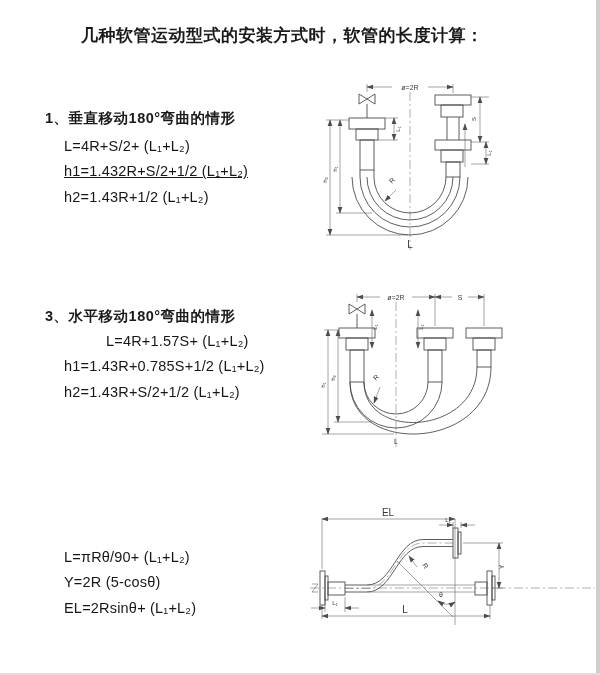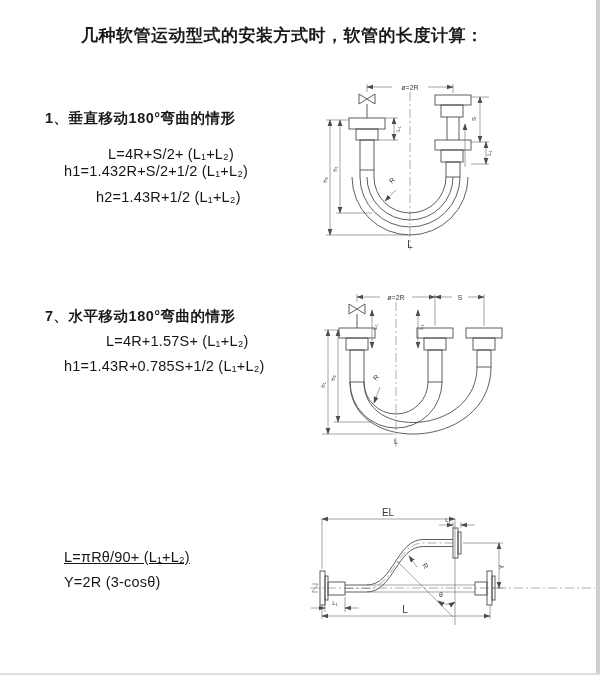--- a/index.html
+++ b/index.html
@@ -21,23 +21,23 @@
   svg .lbl-l{font-size:10px;}
 </style>
 </head>
 <body>
 
 <div class="page">
 
   <div class="title">几种软管运动型式的安装方式时，软管的长度计算：</div>
 
   <div class="sec-heading" style="left:45px;top:109px;">1、垂直移动180°弯曲的情形</div>
-  <div class="formula" style="left:64px;top:146px;margin-left:44px;">L=4R+S/2+ (L₁+L₂)</div>
-  <div class="formula" style="left:64px;top:163px;">h1=1.432R+S/2+1/2 (L₁+L₂)</div>
-  <div class="formula" style="left:64px;top:189px;margin-left:32px;">h2=1.43R+1/2 (L₁+L₂)</div>
+  <div class="formula" style="left:64px;top:138px;">L=4R+S/2+ (L₁+L₂)</div>
+  <div class="formula" style="left:64px;top:163px;text-decoration:underline;">h1=1.432R+S/2+1/2 (L₁+L₂)</div>
+  <div class="formula" style="left:64px;top:189px;">h2=1.43R+1/2 (L₁+L₂)</div>
 
   <svg class="diagram" style="left:312px;top:72px;" width="288" height="190" viewBox="0 0 288 190">
     <defs>
       <marker id="m1" viewBox="0 0 10 10" refX="9" refY="5" markerWidth="7" markerHeight="7" markerUnits="userSpaceOnUse" orient="auto-start-reverse">
         <path d="M0,1.5 L10,5 L0,8.5 Z" fill="#4d4d4d"></path>
       </marker>
       <pattern id="bp1" width="5" height="5" patternUnits="userSpaceOnUse">
         <path d="M0,5 L5,0 M0,0 L5,5" stroke="#8a8a8a" stroke-width="0.6"></path>
       </pattern>
     </defs>
@@ -110,23 +110,24 @@
       <line class="thin" x1="159" y1="25" x2="177" y2="25"></line>
       <line class="thin" x1="159" y1="70" x2="177" y2="70"></line>
       <line class="thin" x1="159" y1="92" x2="177" y2="92"></line>
       <line class="thin" x1="168" y1="25" x2="168" y2="70" marker-start="url(#m1)" marker-end="url(#m1)"></line>
       <line class="thin" x1="174" y1="70" x2="174" y2="92" marker-start="url(#m1)" marker-end="url(#m1)"></line>
       <text class="lbl-s" x="164" y="47" transform="rotate(-90 164 47)" text-anchor="middle">S</text>
       <text class="lbl-s" x="179" y="81" transform="rotate(-90 179 81)" text-anchor="middle">L₁</text>
     </g>
   </svg>
 
-  <div class="sec-heading" style="left:45px;top:307px;">7、水平移动180°弯曲的情形</div>
+  <div class="sec-heading" style="left:45px;top:307px;">3、水平移动180°弯曲的情形</div>
   <div class="formula" style="left:64px;top:333px;margin-left:42px;">L=4R+1.57S+ (L₁+L₂)</div>
   <div class="formula" style="left:64px;top:358px;">h1=1.43R+0.785S+1/2 (L₁+L₂)</div>
+  <div class="formula" style="left:64px;top:384px;">h2=1.43R+S/2+1/2 (L₁+L₂)</div>
 
   <svg class="diagram" style="left:312px;top:282px;" width="288" height="180" viewBox="0 0 288 180">
     <defs>
       <marker id="m2" viewBox="0 0 10 10" refX="9" refY="5" markerWidth="7" markerHeight="7" markerUnits="userSpaceOnUse" orient="auto-start-reverse">
         <path d="M0,1.5 L10,5 L0,8.5 Z" fill="#4d4d4d"></path>
       </marker>
       <pattern id="bp2" width="5" height="5" patternUnits="userSpaceOnUse">
         <path d="M0,5 L5,0 M0,0 L5,5" stroke="#8a8a8a" stroke-width="0.6"></path>
       </pattern>
     </defs>
@@ -191,22 +192,23 @@
     <g>
       <line class="thin" x1="60" y1="28" x2="60" y2="66" marker-start="url(#m2)" marker-end="url(#m2)"></line>
       <text class="lbl-s" x="65" y="45" transform="rotate(-90 65 45)" text-anchor="middle">L₁</text>
     </g>
     <g>
       <line class="thin" x1="106" y1="28" x2="106" y2="66" marker-start="url(#m2)" marker-end="url(#m2)"></line>
       <text class="lbl-s" x="111" y="45" transform="rotate(-90 111 45)" text-anchor="middle">L₁</text>
     </g>
   </svg>
 
-  <div class="formula" style="left:64px;top:549px;text-decoration:underline;">L=πRθ/90+ (L₁+L₂)</div>
-  <div class="formula" style="left:64px;top:574px;">Y=2R (3-cosθ)</div>
+  <div class="formula" style="left:64px;top:549px;">L=πRθ/90+ (L₁+L₂)</div>
+  <div class="formula" style="left:64px;top:574px;">Y=2R (5-cosθ)</div>
+  <div class="formula" style="left:64px;top:600px;">EL=2Rsinθ+ (L₁+L₂)</div>
 
   <svg class="diagram" style="left:305px;top:505px;" width="295" height="155" viewBox="0 0 295 155">
     <defs>
       <marker id="m3" viewBox="0 0 10 10" refX="9" refY="5" markerWidth="7" markerHeight="7" markerUnits="userSpaceOnUse" orient="auto-start-reverse">
         <path d="M0,1.5 L10,5 L0,8.5 Z" fill="#4d4d4d"></path>
       </marker>
     </defs>
 
     <line class="cl" x1="5" y1="83" x2="290" y2="83"></line>
     <path class="thin" d="M7,79 L13,79 L7,87 L13,87"></path>

